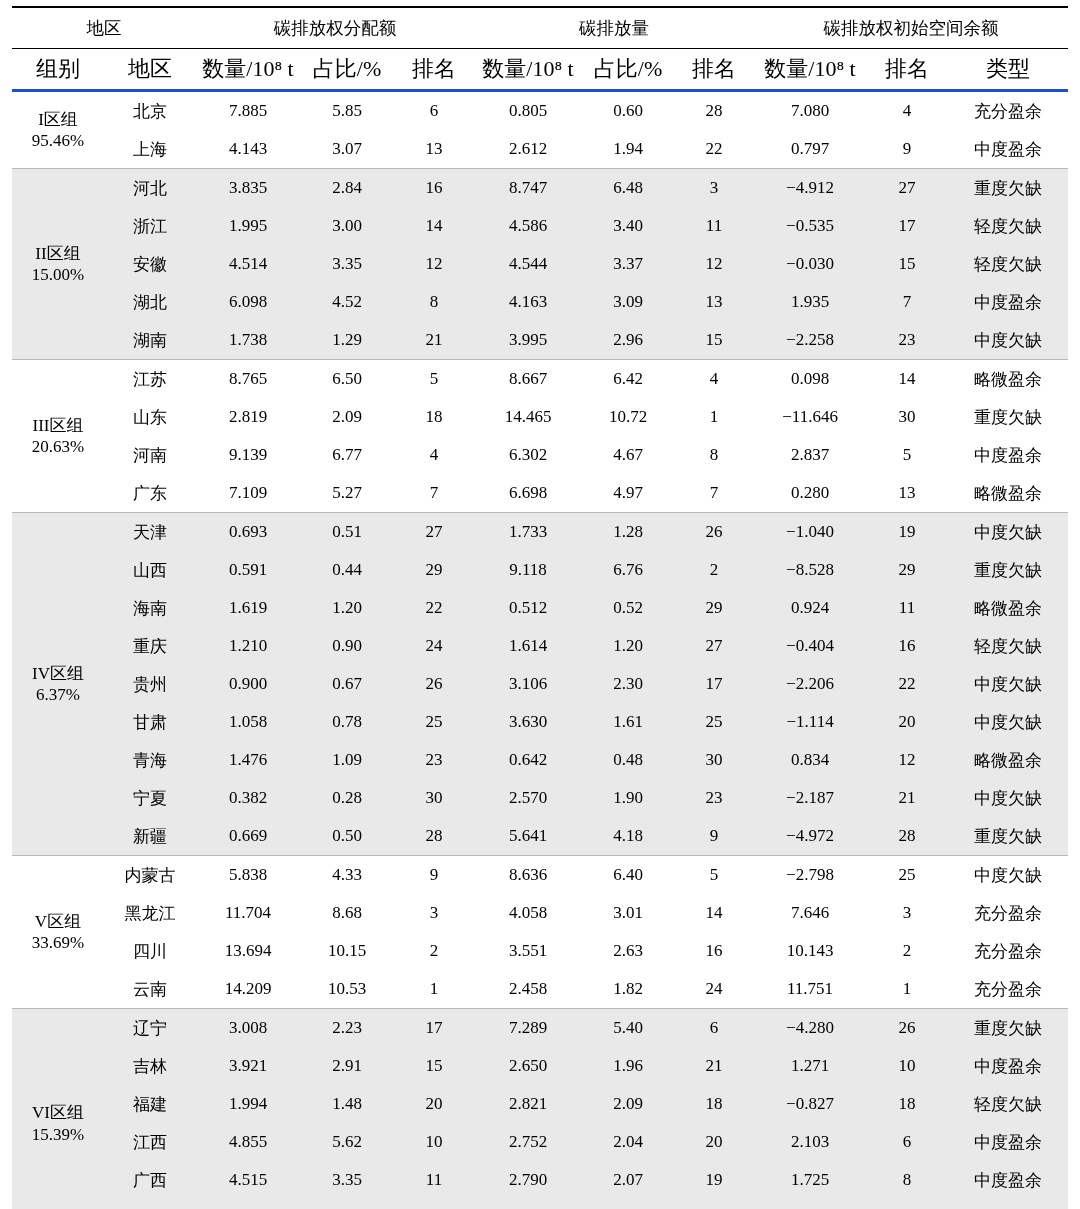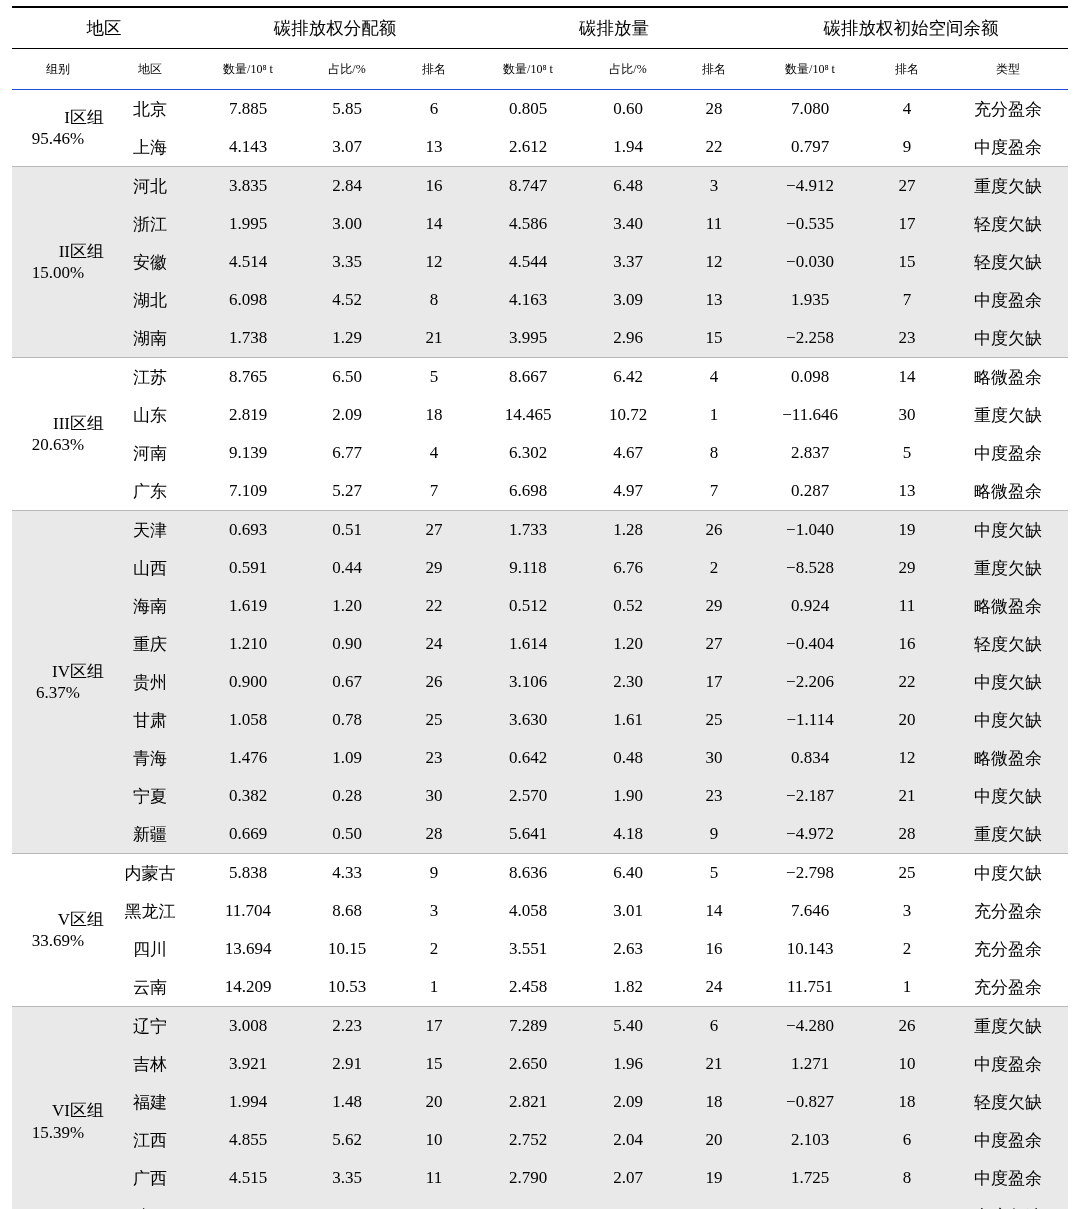--- a/index.html
+++ b/index.html
@@ -33,23 +33,23 @@
     font-weight: normal;
     white-space: nowrap;
   }
   thead tr.head-top th {
     border-top: 2px solid #000;
     border-bottom: 1px solid #000;
     height: 40px;
     font-size: 17.5px;
   }
   thead tr.head-sub th {
-    border-bottom: 1px solid #1d4ed8;
+    border-bottom: 3px solid #1d4ed8;
     height: 40px;
-    font-size: 12px;
+    font-size: 22px;
   }
   tbody tr td {
     height: 39px;
     font-size: 17px;
   }
   tbody tr.group-start td {
     border-top: 1px solid #b7b7b7;
   }
   tbody tr.shade td {
     background: #e9e9e9;
@@ -57,21 +57,21 @@
   tbody tr.last-row td {
     border-bottom: 2px solid #000;
   }
   td.group-cell {
     text-align: left;
     padding-left: 12px;
     line-height: 1.25;
     vertical-align: top;
     padding-top: 6px;
   }
-  td.group-cell .g1 { display: block; text-align: right; }
+  td.group-cell .g1 { display: block; }
   td.group-cell .g2 { display: block; }
   td.region-cell {
     text-align: left;
     padding-left: 18px;
   }
   td.type-cell {
     text-align: center;
   }
   .col-group { width: 92px; }
   .col-region { width: 92px; }
@@ -258,21 +258,21 @@
           <td class="type-cell">中度盈余</td>
         </tr>
         <tr>
           <td class="region-cell">广东</td>
           <td>7.109</td>
           <td>5.27</td>
           <td>7</td>
           <td>6.698</td>
           <td>4.97</td>
           <td>7</td>
-          <td>0.287</td>
+          <td>0.280</td>
           <td>13</td>
           <td class="type-cell">略微盈余</td>
         </tr>
         <tr class="group-start shade">
           <td class="group-cell" rowspan="9">
             <span class="g1">IV区组</span>
             <span class="g2">6.37%</span>
           </td>
           <td class="region-cell">天津</td>
           <td>0.693</td>

